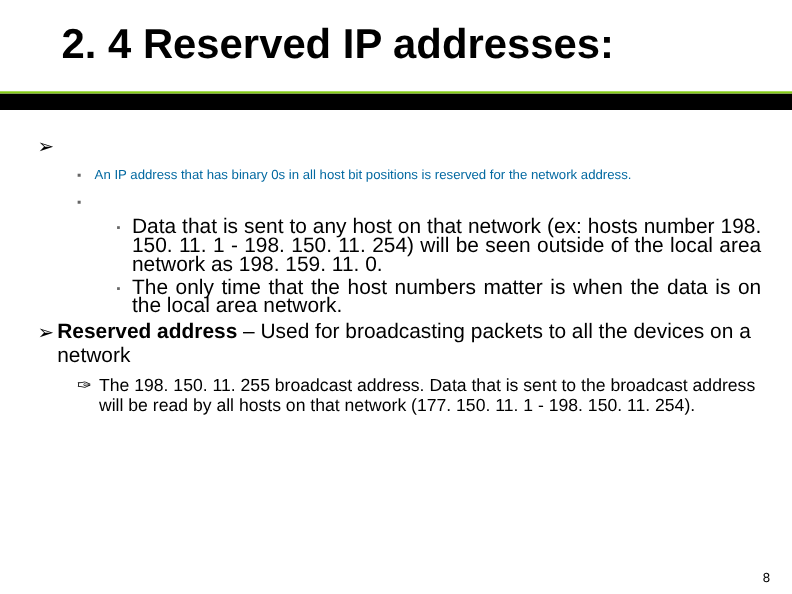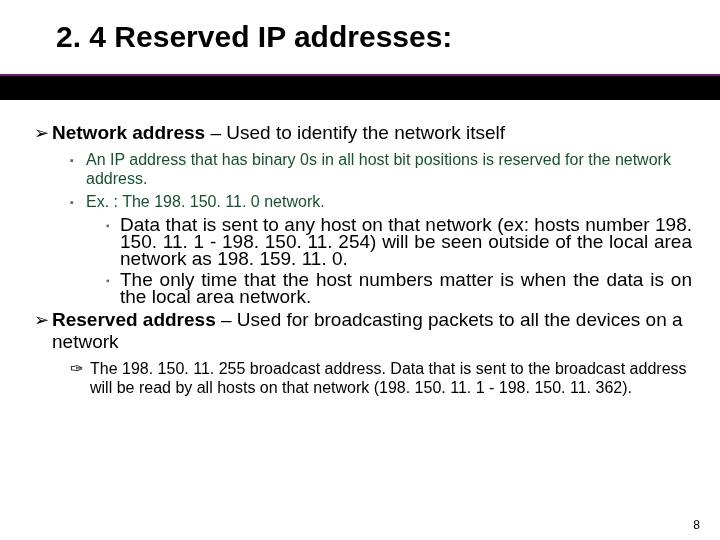--- a/index.html
+++ b/index.html
@@ -16,23 +16,23 @@
     left: 0;
     right: 0;
     bottom: 0;
     padding: 18px 28px 10px 28px;
   }
   .title {
     color: #000;
     background: #fff;
     font-family: Arial, sans-serif;
     font-weight: bold;
-    font-size: 30px;
+    font-size: 38px;
     padding: 20px 0 20px 56px;
-    border-bottom: 2px solid #701a75;
+    border-bottom: 2px solid #84cc16;
   }
   .lvl1 {
     display: flex;
     margin: 4px 0 6px 6px;
   }
   .lvl1 .bullet {
     width: 18px;
     flex: 0 0 18px;
     font-size: 18px;
     color: #000;
@@ -50,23 +50,23 @@
   }
   .lvl2 .bullet {
     width: 16px;
     flex: 0 0 16px;
     font-size: 11px;
     color: #666;
     line-height: 19px;
     padding-top: 1px;
   }
   .lvl2 .txt {
-    font-size: 16px;
+    font-size: 12px;
     line-height: 19px;
-    color: #14532d;
+    color: #0369a1;
   }
   .lvl3 {
     display: flex;
     margin: 4px 0 4px 78px;
   }
   .lvl3 .bullet {
     width: 14px;
     flex: 0 0 14px;
     font-size: 10px;
     color: #666;
@@ -105,33 +105,29 @@
 </style>
 </head>
 <body>
 
 <div class="title">2. 4 Reserved IP addresses:</div>
 
 <div class="slide-body">
 
   <div class="lvl1">
     <div class="bullet">➢</div>
-    <div class="txt">
-      <span class="bold">Network address</span><span> – Used to identify the network itself</span>
-    </div>
   </div>
 
   <div class="lvl2">
     <div class="bullet">▪</div>
     <div class="txt">An IP address that has binary 0s in all host bit positions is reserved for the network address.</div>
   </div>
 
   <div class="lvl2">
     <div class="bullet">▪</div>
-    <div class="txt">Ex. : The 198. 150. 11. 0 network.</div>
   </div>
 
   <div class="lvl3">
     <div class="bullet">▪</div>
     <div class="txt">Data that is sent to any host on that network (ex: hosts number 198. 150. 11. 1 - 198. 150. 11. 254) will be seen outside of the local area network as 198. 159. 11. 0.</div>
   </div>
 
   <div class="lvl3">
     <div class="bullet">▪</div>
     <div class="txt">The only time that the host numbers matter is when the data is on the local area network.</div>
@@ -139,17 +135,17 @@
 
   <div class="lvl1">
     <div class="bullet">➢</div>
     <div class="txt">
       <span class="bold">Reserved address</span><span> – Used for broadcasting packets to all the devices on a network</span>
     </div>
   </div>
 
   <div class="lvl2b">
     <div class="bullet">✑</div>
-    <div class="txt">The 198. 150. 11. 255 broadcast address. Data that is sent to the broadcast address will be read by all hosts on that network (198. 150. 11. 1 - 198. 150. 11. 362).</div>
+    <div class="txt">The 198. 150. 11. 255 broadcast address. Data that is sent to the broadcast address will be read by all hosts on that network (177. 150. 11. 1 - 198. 150. 11. 254).</div>
   </div>
 
   <div class="pagenum">8</div>
 </div>
 
 </body></html>

